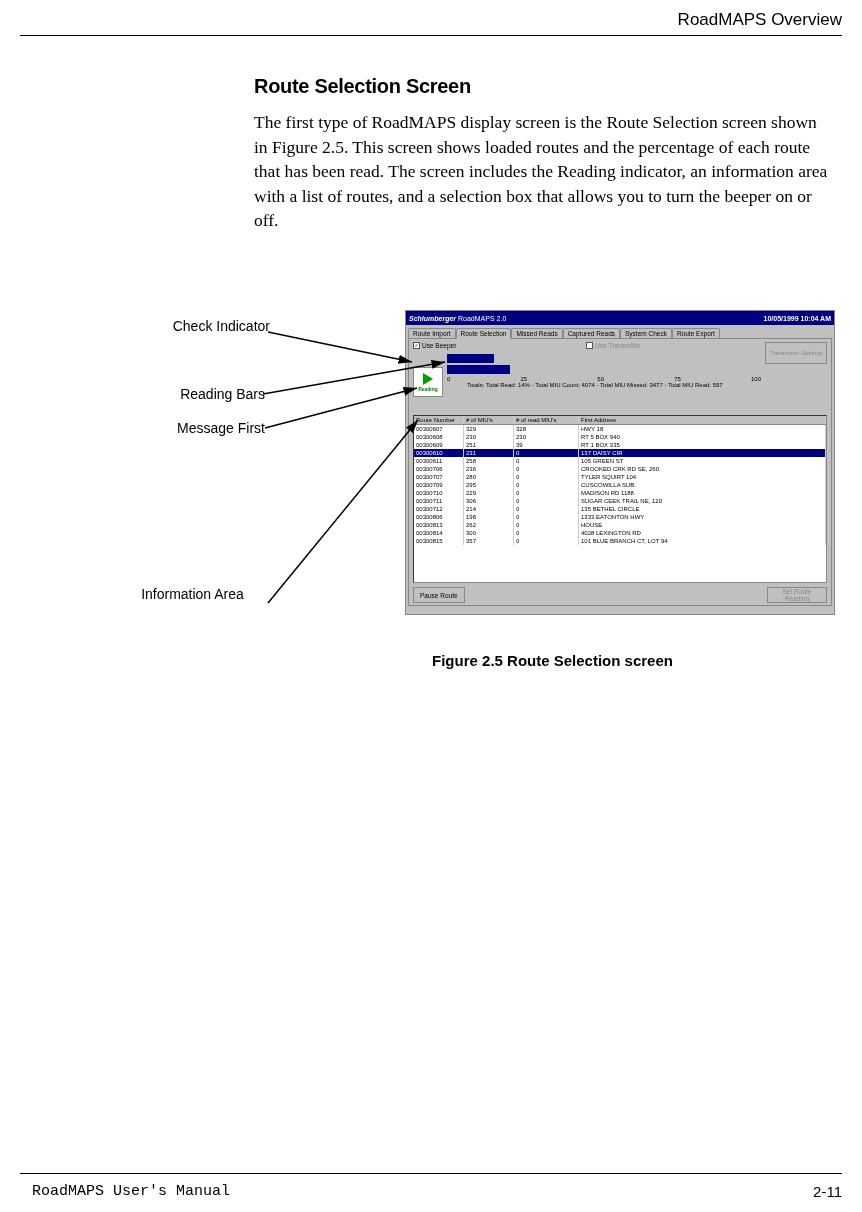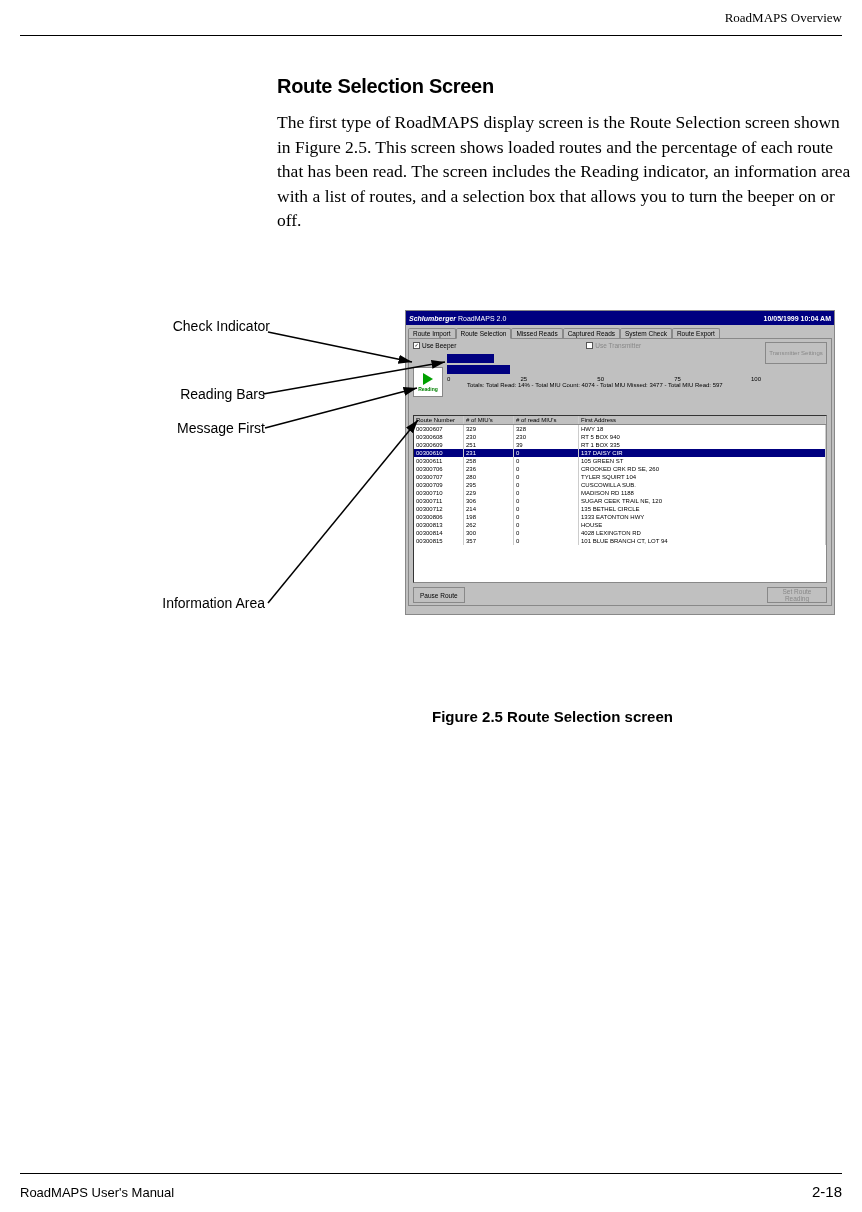--- a/index.html
+++ b/index.html
@@ -8,34 +8,34 @@
     height: 1212px;
     font-family: Georgia, 'Times New Roman', serif;
     background: #fff;
     position: relative;
     color: #000;
   }
   .header-right {
     position: absolute;
     top: 10px;
     right: 20px;
-    font-family: Liberation Serif, serif;
-    font-size: 13px;
+    font-family: Liberation Sans, sans-serif;
+    font-size: 17px;
   }
   .header-rule {
     position: absolute;
     top: 35px;
     left: 20px;
     right: 20px;
     border-top: 1.5px solid #000;
   }
   .content {
     position: absolute;
     top: 75px;
-    left: 277px;
+    left: 254px;
     width: 575px;
   }
   .section-title {
     font-family: Arial, Helvetica, sans-serif;
     font-weight: bold;
     font-size: 20px;
     margin-bottom: 12px;
     letter-spacing: -0.3px;
   }
   .body-text {
@@ -51,21 +51,21 @@
   }
   .callout {
     position: absolute;
     font-family: Arial, Helvetica, sans-serif;
     font-size: 14px;
     text-align: right;
   }
   .callout.reader { top: 8px; left: -145px; width: 150px; }
   .callout.progress { top: 76px; left: -145px; width: 145px; }
   .callout.message { top: 110px; left: -145px; width: 145px; }
-  .callout.info { top: 285px; left: -145px; width: 145px; }
+  .callout.info { top: 276px; left: -145px; width: 145px; text-align: center; }
   .screenshot {
     position: absolute;
     left: 140px;
     top: 0;
     width: 430px;
     height: 305px;
     border: 1px solid #888;
     background: #c0c0c0;
     font-family: 'MS Sans Serif', Tahoma, sans-serif;
     font-size: 7px;
@@ -224,41 +224,41 @@
     position: absolute;
     top: 310px;
     left: 120px;
     width: 720px;
     height: 320px;
     pointer-events: none;
   }
 
   .figure-caption {
     position: absolute;
-    top: 708px;
+    top: 652px;
     left: 265px;
     width: 575px;
     text-align: center;
     font-family: Arial, Helvetica, sans-serif;
     font-weight: bold;
     font-size: 15px;
   }
   .footer-rule {
     position: absolute;
     bottom: 38px;
     left: 20px;
     right: 20px;
     border-top: 1px solid #000;
   }
   .footer-left {
     position: absolute;
     bottom: 12px;
-    left: 20px;
-    font-family: Liberation Sans, sans-serif;
-    font-size: 13px;
+    left: 32px;
+    font-family: Liberation Mono, monospace;
+    font-size: 15px;
   }
   .footer-right {
     position: absolute;
     bottom: 12px;
     right: 20px;
     font-family: Arial, Helvetica, sans-serif;
     font-size: 15px;
   }
 </style>
 </head>
@@ -444,13 +444,13 @@
   <line x1="148" y1="22" x2="292" y2="52" stroke="#000" stroke-width="1.5" marker-end="url(#ah)"></line>
   <line x1="143" y1="84" x2="325" y2="52" stroke="#000" stroke-width="1.5" marker-end="url(#ah)"></line>
   <line x1="145" y1="118" x2="297" y2="78" stroke="#000" stroke-width="1.5" marker-end="url(#ah)"></line>
   <line x1="148" y1="293" x2="298" y2="110" stroke="#000" stroke-width="1.5" marker-end="url(#ah)"></line>
 </svg>
 
 <div class="figure-caption">Figure 2.5   Route Selection screen</div>
 
 <div class="footer-rule"></div>
 <div class="footer-left">RoadMAPS User's Manual</div>
-<div class="footer-right">2-18</div>
+<div class="footer-right">2-11</div>
 
 </body></html>

